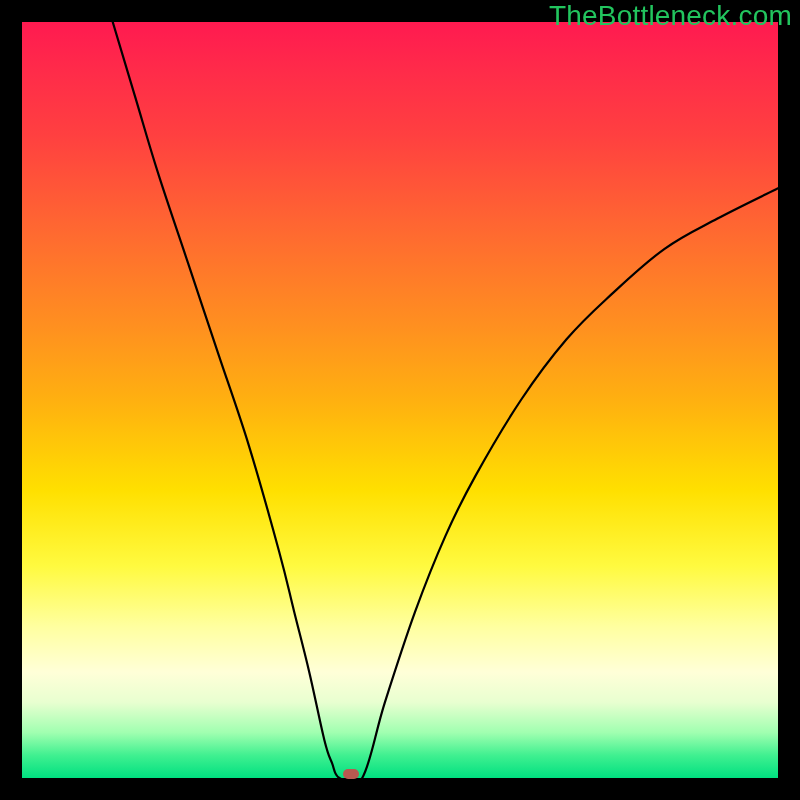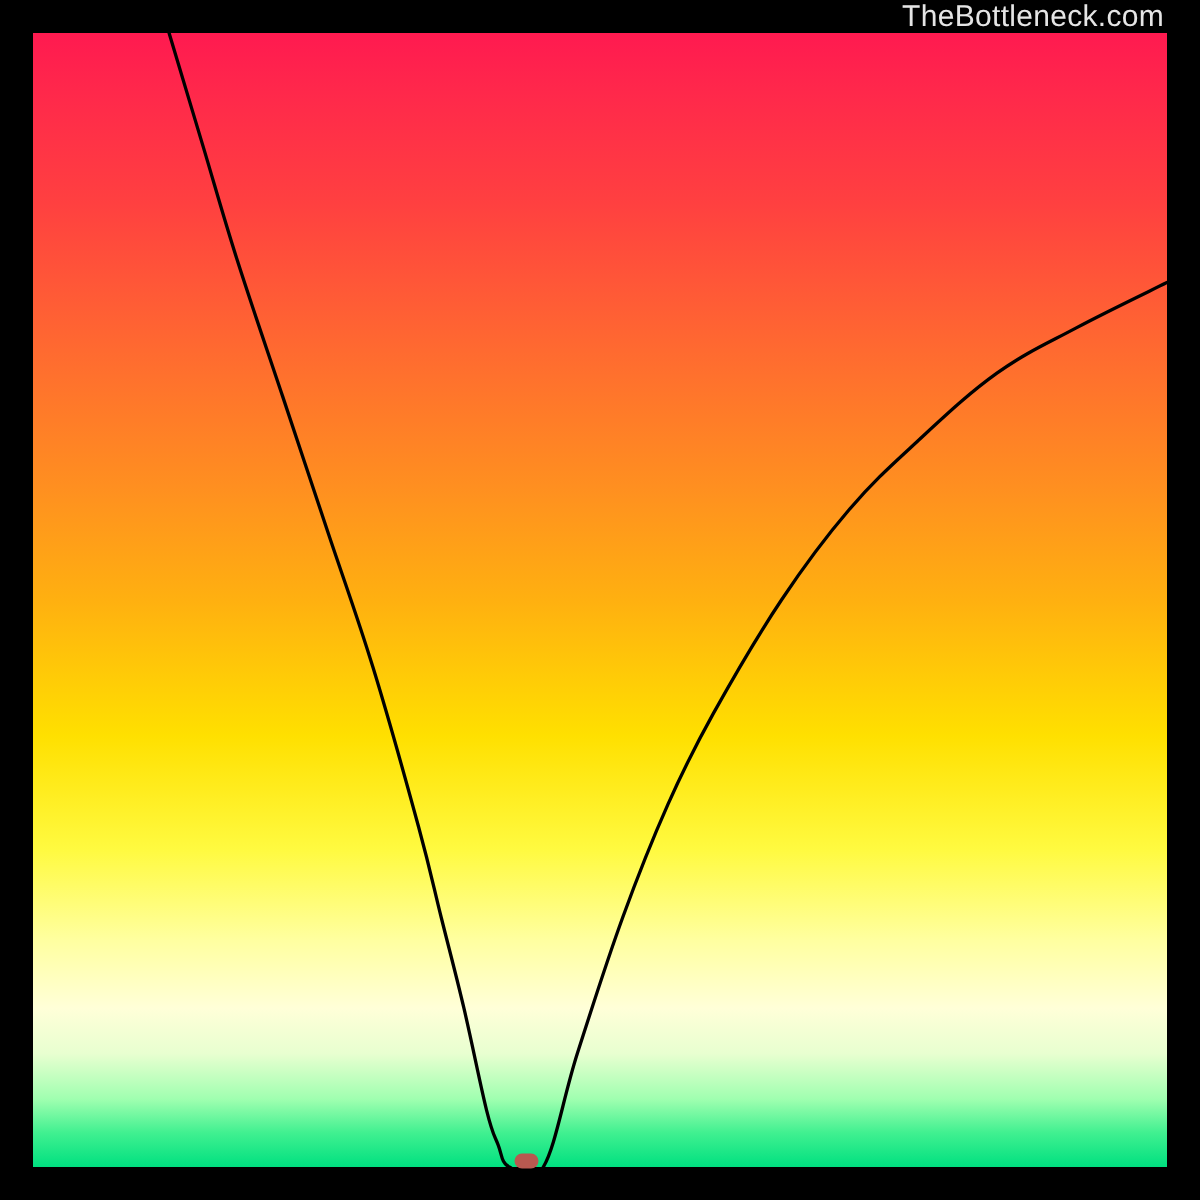--- a/index.html
+++ b/index.html
@@ -28,25 +28,25 @@
       #ffffa0 80%,
       #ffffd8 86%,
       #e8ffd0 90%,
       #a0ffb0 94%,
       #40f090 97%,
       #00e080 100%);
   }
   .watermark {
     position: absolute;
     top: 0px;
-    right: 24px;
+    right: 8px;
     font-family: Arial, Helvetica, sans-serif;
-    font-size: 20px;
+    font-size: 28px;
     font-weight: 500;
-    color: #e5e5e5;
+    color: #22c55e;
     letter-spacing: 0.2px;
     z-index: 5;
   }
   .curve {
     position: absolute;
     left: 0; top: 0;
     width: 756px;
     height: 756px;
     z-index: 3;
   }

